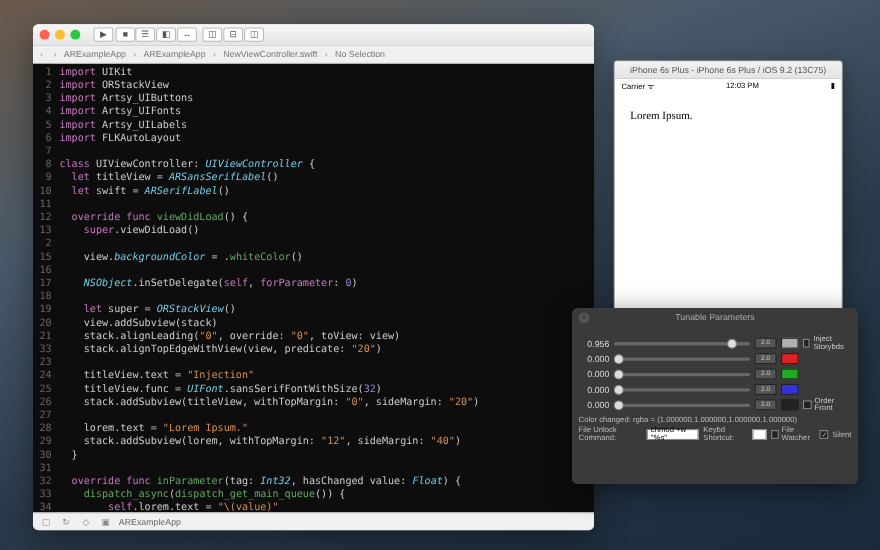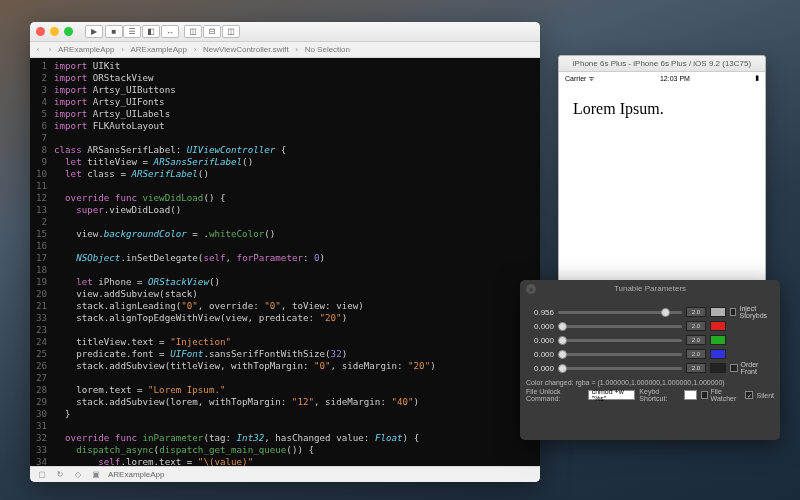--- a/index.html
+++ b/index.html
@@ -67,21 +67,21 @@
     background:#fff;
     border:1px solid #b8b8b8;
     border-radius:3px;
     box-shadow:0 6px 20px rgba(0,0,0,0.35);
     display:flex; flex-direction:column;
   }
   .sim-title { height:16px; background:linear-gradient(#f2f2f2,#e4e4e4); font-size:8px; color:#555; display:flex; align-items:center; justify-content:center; border-bottom:1px solid #ccc; border-radius:3px 3px 0 0;}
   .sim-status { height:12px; font-size:7px; display:flex; align-items:center; justify-content:space-between; padding:0 6px; color:#000;}
   .sim-body { flex:1; padding:8px 14px; }
   .sim-body h1 { font-size:20px; font-weight:800; letter-spacing:1px; font-family: "Arial Black", sans-serif; }
-  .sim-body p { font-size:16px; font-family: Georgia, serif; margin-top:8px; }
+  .sim-body p { font-size:10px; font-family: Georgia, serif; margin-top:8px; }
 
   
   .tunable {
     position:absolute;
     left:520px; top:280px;
     width:260px; height:160px;
     background:#3a3a3a;
     border-radius:5px;
     box-shadow:0 6px 24px rgba(0,0,0,0.5);
     color:#ccc;
@@ -176,38 +176,38 @@
         <div>33</div>
         <div>34</div>
     </div>
     <div class="code"><span class="kw">import</span><span> UIKit</span>
 <span class="kw">import</span><span> ORStackView</span>
 <span class="kw">import</span><span> Artsy_UIButtons</span>
 <span class="kw">import</span><span> Artsy_UIFonts</span>
 <span class="kw">import</span><span> Artsy_UILabels</span>
 <span class="kw">import</span><span> FLKAutoLayout</span>
 
-<span class="kw">class</span><span> ARSansSerifLabel: </span><span class="type">UIViewController</span><span> {</span>
+<span class="kw">class</span><span> UIViewController: </span><span class="type">UIViewController</span><span> {</span>
 <span class="kw">  let</span><span> titleView = </span><span class="type">ARSansSerifLabel</span><span>()</span>
-<span class="kw">  let</span><span> class = </span><span class="type">ARSerifLabel</span><span>()</span>
+<span class="kw">  let</span><span> swift = </span><span class="type">ARSerifLabel</span><span>()</span>
 
 <span class="kw">  override func</span><span class="fn"> viewDidLoad</span><span>() {</span>
 <span class="kw">    super</span><span>.viewDidLoad()</span>
 
 <span>    view.</span><span class="type">backgroundColor</span><span> = .</span><span class="fn">whiteColor</span><span>()</span>
 
 <span class="type">    NSObject</span><span>.inSetDelegate(</span><span class="kw">self</span><span>, </span><span class="kw">forParameter</span><span>: </span><span class="num">0</span><span>)</span>
 
-<span class="kw">    let</span><span> iPhone = </span><span class="type">ORStackView</span><span>()</span>
+<span class="kw">    let</span><span> super = </span><span class="type">ORStackView</span><span>()</span>
 <span>    view.addSubview(stack)</span>
 <span>    stack.alignLeading(</span><span class="str">"0"</span><span>, override: </span><span class="str">"0"</span><span>, toView: view)</span>
 <span>    stack.alignTopEdgeWithView(view, predicate: </span><span class="str">"20"</span><span>)</span>
 
 <span>    titleView.text = </span><span class="str">"Injection"</span>
-<span>    predicate.font = </span><span class="type">UIFont</span><span>.sansSerifFontWithSize(</span><span class="num">32</span><span>)</span>
+<span>    titleView.func = </span><span class="type">UIFont</span><span>.sansSerifFontWithSize(</span><span class="num">32</span><span>)</span>
 <span>    stack.addSubview(titleView, withTopMargin: </span><span class="str">"0"</span><span>, sideMargin: </span><span class="str">"20"</span><span>)</span>
 
 <span>    lorem.text = </span><span class="str">"Lorem Ipsum."</span>
 <span>    stack.addSubview(lorem, withTopMargin: </span><span class="str">"12"</span><span>, sideMargin: </span><span class="str">"40"</span><span>)</span>
 <span>  }</span>
 
 <span class="kw">  override func</span><span class="fn"> inParameter</span><span>(tag: </span><span class="type">Int32</span><span>, hasChanged value: </span><span class="type">Float</span><span>) {</span>
 <span class="fn">    dispatch_async</span><span>(</span><span class="fn">dispatch_get_main_queue</span><span>()) {</span>
 <span class="kw">        self</span><span>.lorem.text = </span><span class="str">"\(value)"</span>
 

